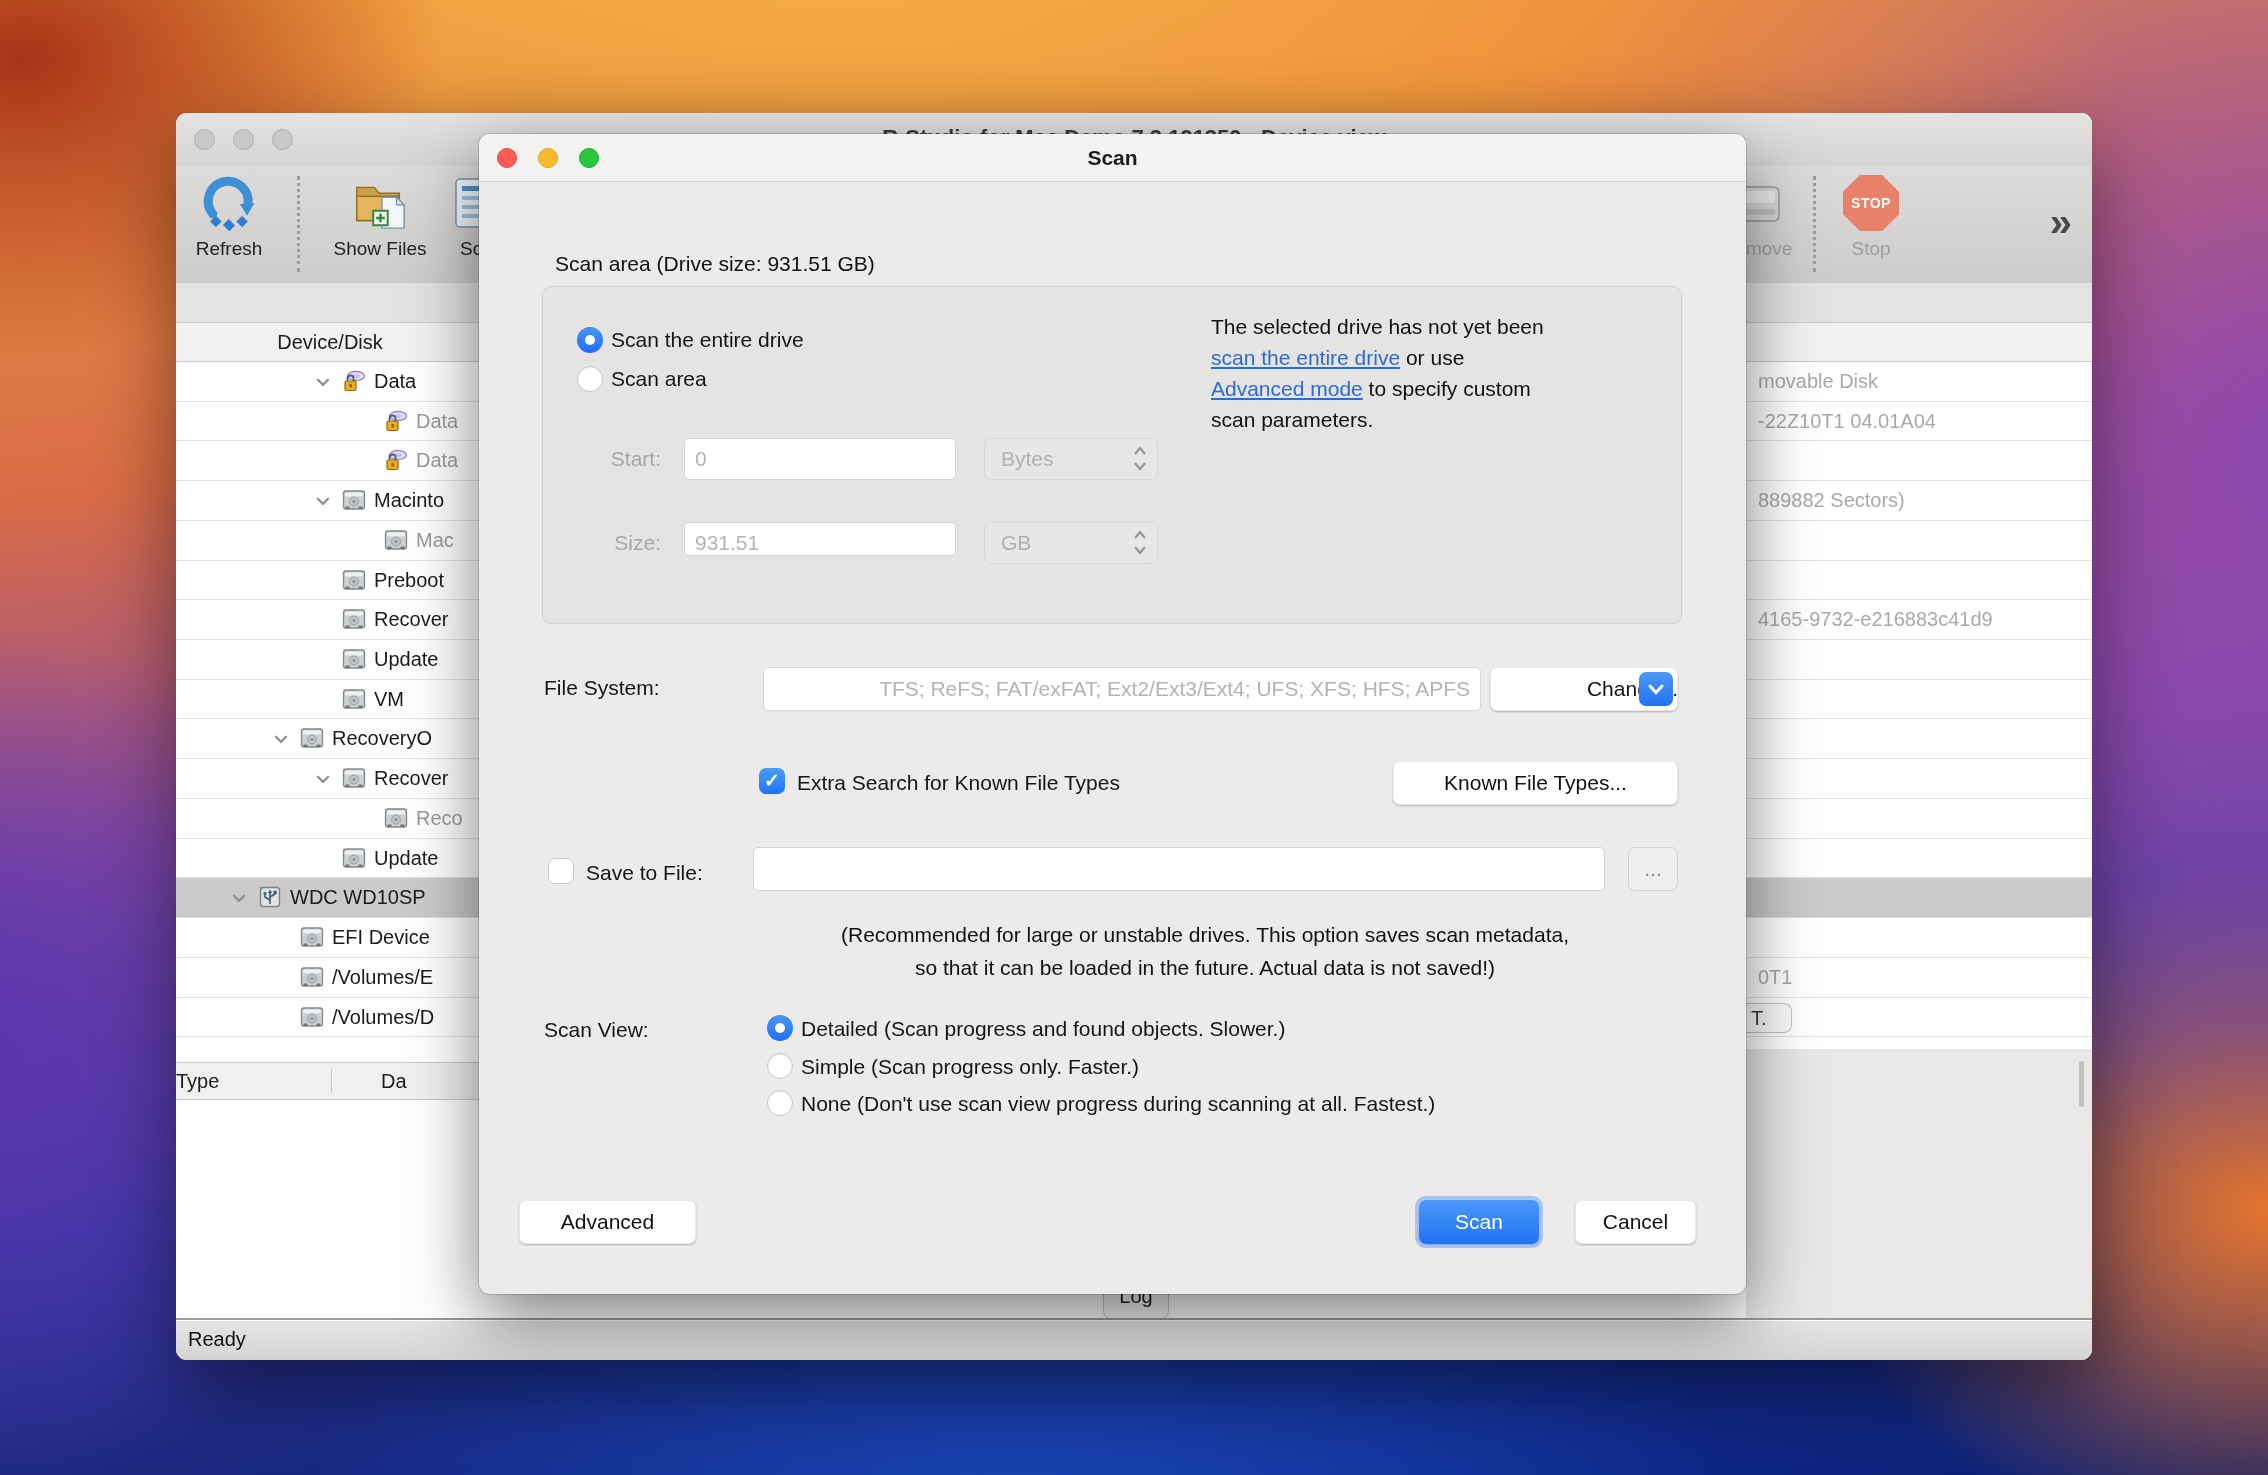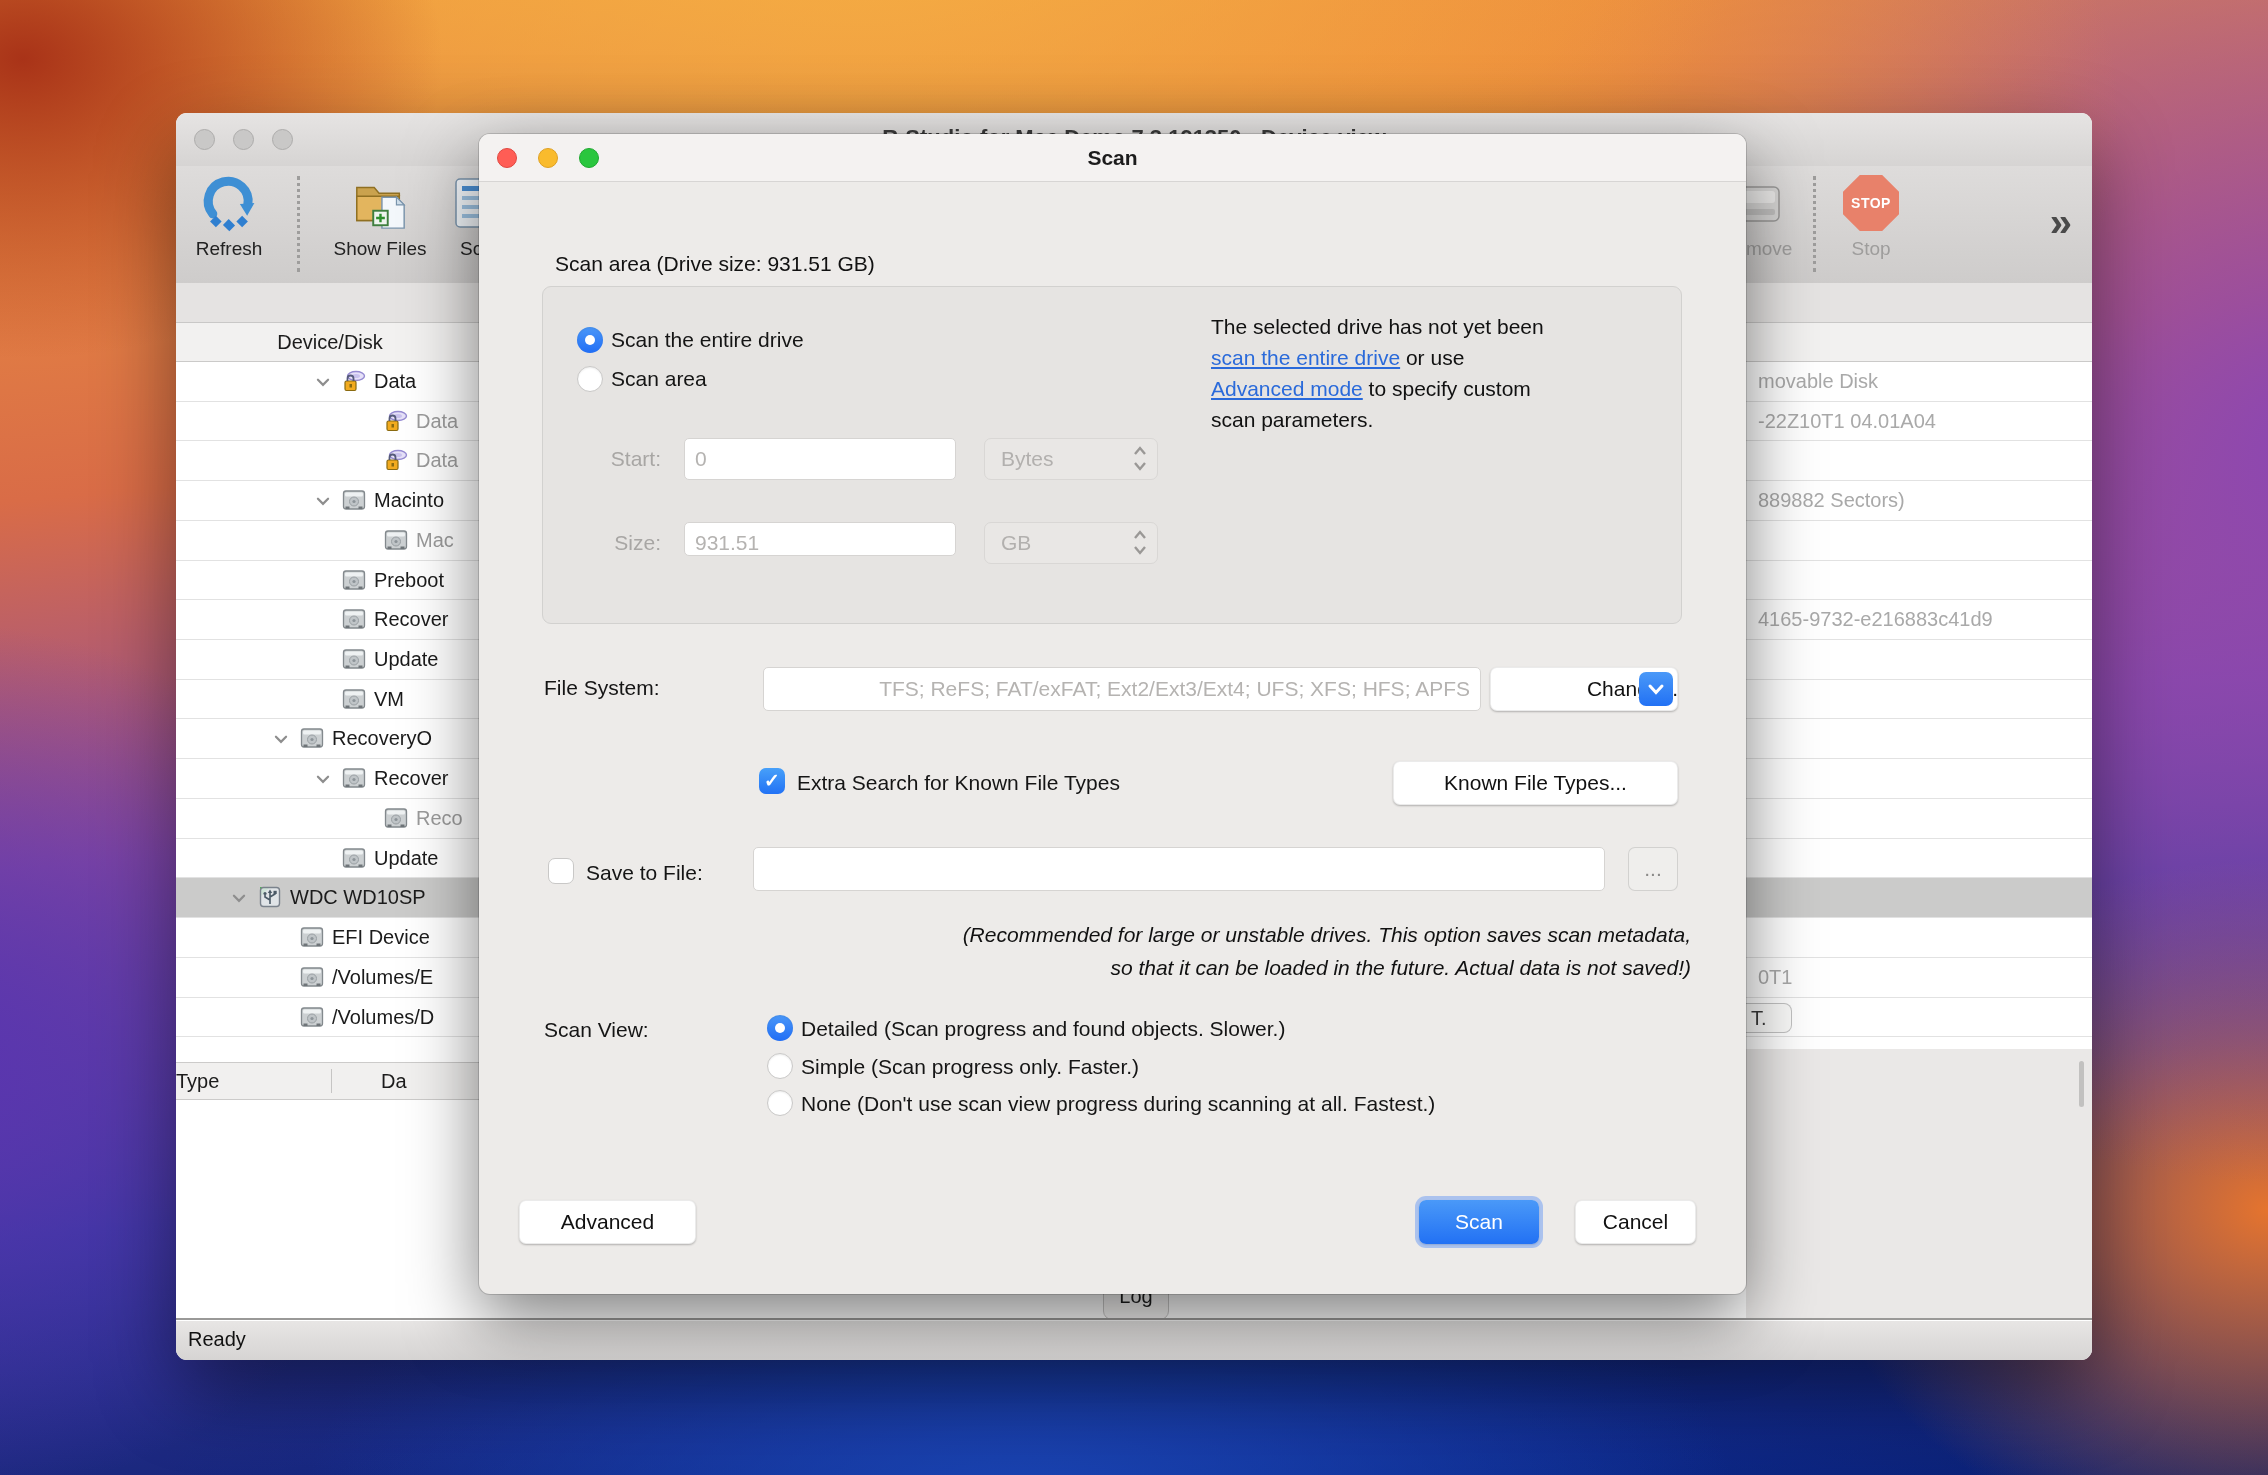--- a/index.html
+++ b/index.html
@@ -96,22 +96,22 @@
   .stepchev{position:absolute;right:10px;top:6px;display:flex;flex-direction:column;gap:3px;}
   .infotext{position:absolute;left:668px;top:24px;width:480px;font-size:21px;line-height:31px;color:#111;}
   .link{color:#2a6ada;text-decoration:underline;}
   .btn{position:absolute;background:#fff;border-radius:7px;text-align:center;font-size:21px;color:#111;
     box-shadow:0 1px 2px rgba(0,0,0,.25),inset 0 0 0 1px rgba(0,0,0,.08);box-sizing:border-box;line-height:44px;}
   .btn.primary{background:linear-gradient(#4a99f8,#2271f4);color:#fff;
     box-shadow:0 0 0 4px rgba(64,130,246,.38),0 1px 2px rgba(0,0,0,.2);}
   .btn.small{background:#efeeec;color:#8b8a89;box-shadow:inset 0 0 0 1px rgba(0,0,0,.12);}
   .popchev{position:absolute;right:5px;top:5px;width:34px;height:34px;border-radius:7px;
     background:linear-gradient(#4a99f8,#2271f4);display:flex;align-items:center;justify-content:center;}
-  .notetext{position:absolute;left:240px;top:784px;width:972px;text-align:right;
-    font-size:21px;line-height:33px;color:#111;font-style:italic;}
+  .notetext{position:absolute;left:240px;top:784px;width:972px;text-align:center;
+    font-size:21px;line-height:33px;color:#111;}
 </style>
 </head>
 <body>
 
 <div class="wallpaper">
 
   <div class="mainwin">
     <div class="titlebar">
       <span class="tl" style="left:18px"></span>
       <span class="tl" style="left:57px"></span>

